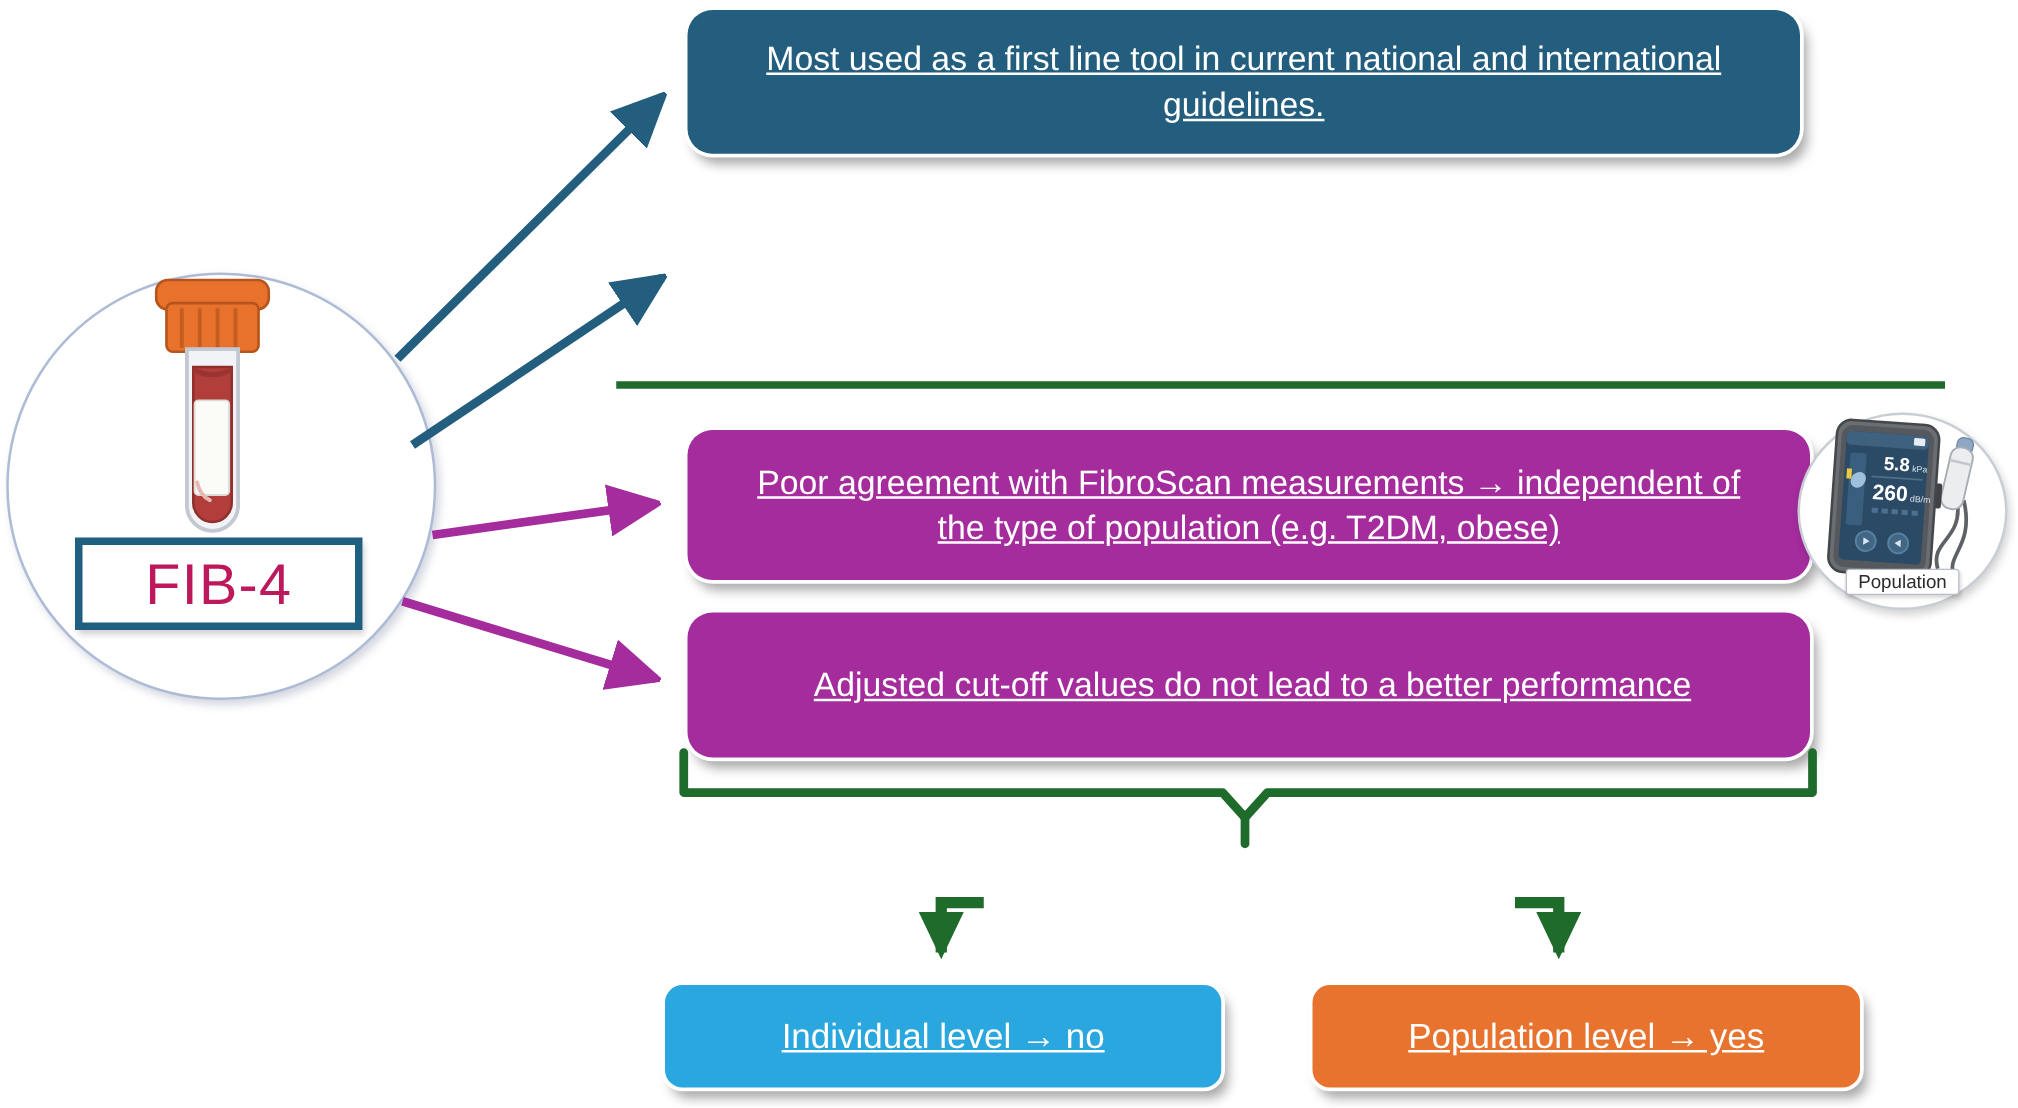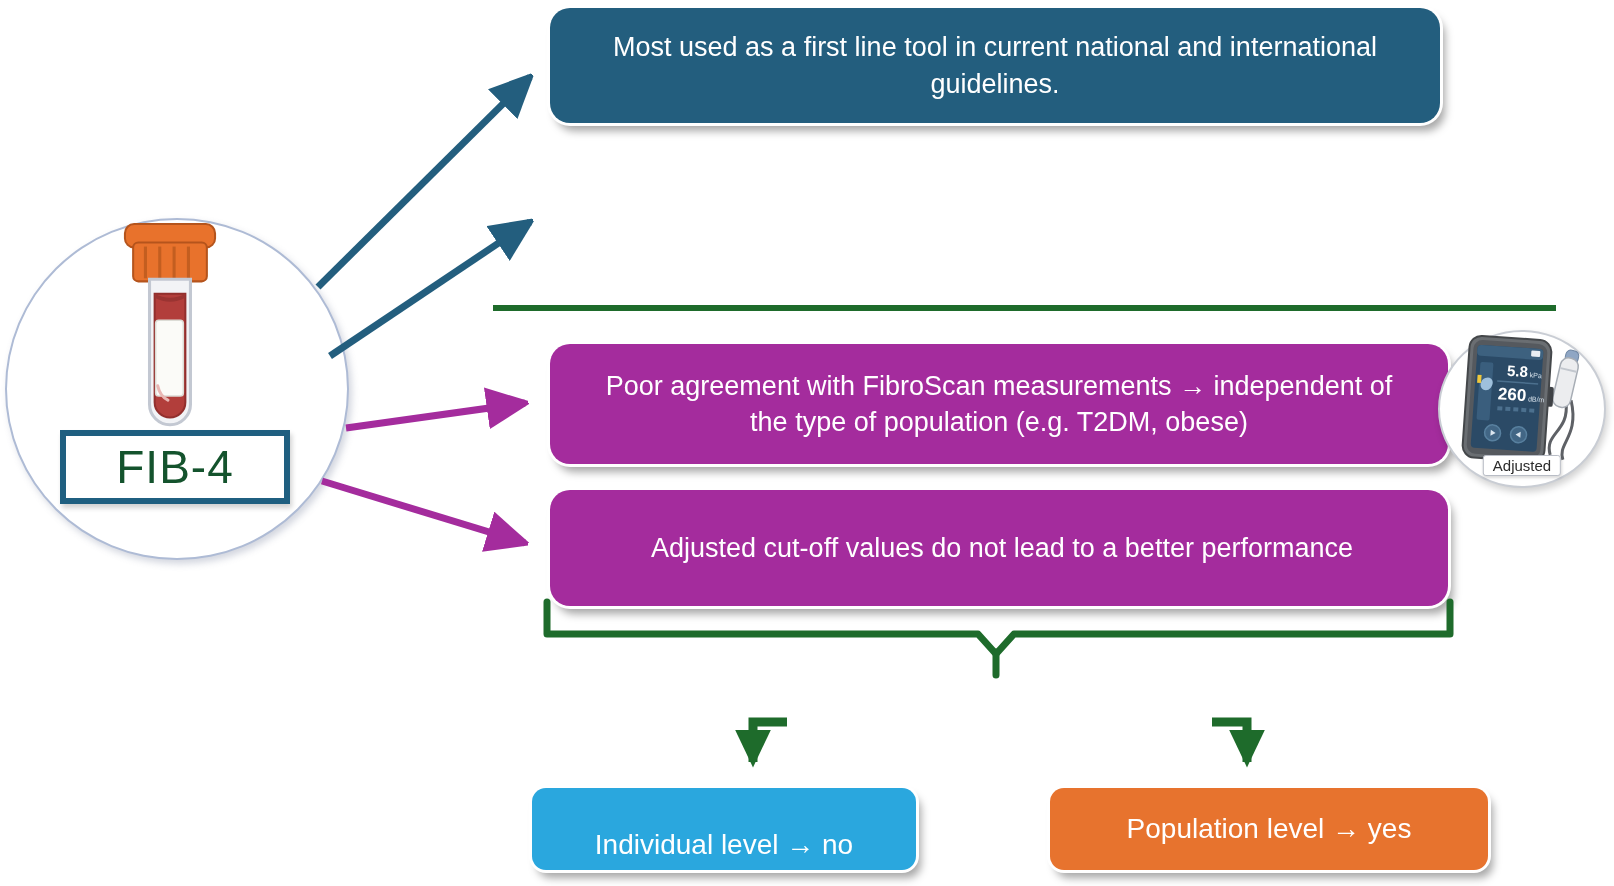--- a/index.html
+++ b/index.html
@@ -4,46 +4,47 @@
 <style>
   html,body{margin:0;padding:0;background:#ffffff;font-family:"Liberation Sans",sans-serif;}
   .canvas{position:relative;width:1614px;height:886px;background:#ffffff;overflow:hidden;}
 
   .shadow-box{
     position:absolute;display:flex;align-items:center;justify-content:center;
     text-align:center;color:#ffffff;border-radius:20px;
     box-shadow:0 0 0 3px #ffffff,5px 8px 9px rgba(0,0,0,0.35);
     font-size:27px;line-height:1.35;box-sizing:border-box;padding:6px 34px;
     z-index:2;
+    text-decoration:underline;
   }
   .teal{background:#235E7E;}
   .purple{background:#A42C9D;}
   .greenbox{background:#4EA62F;border-radius:16px;}
   .bluebox{background:#2AA7DE;border-radius:14px;font-size:28px;}
   .orangebox{background:#E7732E;border-radius:14px;font-size:28px;}
 
   #box-pro-1{left:550px;top:8px;width:890px;height:115px;}
   #box-pro-2{left:550px;top:153px;width:890px;height:114px;}
   #box-con-1{left:550px;top:344px;width:898px;height:120px;}
   #box-con-2{left:550px;top:490px;width:898px;height:116px;padding-left:40px;}
   #box-question{left:787px;top:683px;width:425px;height:76px;font-size:26px;}
-  #box-individual{left:532px;top:788px;width:384px;height:82px;align-items:flex-end;}
+  #box-individual{left:532px;top:788px;width:445px;height:82px;}
   #box-population{left:1050px;top:788px;width:438px;height:82px;}
 
   .main-circle{
     position:absolute;left:5px;top:218px;width:340px;height:338px;
     background:#ffffff;border:2px solid #AEBBD5;border-radius:50%;
     box-shadow:3px 4px 7px rgba(110,120,150,0.30);z-index:1;
   }
   .tube-svg{position:absolute;left:108px;top:222px;z-index:2;}
   .fib4-box{
     position:absolute;left:60px;top:430px;width:230px;height:74px;
     background:#ffffff;border:6px solid #1F5F80;box-sizing:border-box;
     display:flex;align-items:center;justify-content:center;
-    font-size:46px;color:#14532d;letter-spacing:1px;z-index:6;
+    font-size:46px;color:#be185d;letter-spacing:1px;z-index:6;
     box-shadow:2px 4px 5px rgba(0,0,0,0.18);
   }
 
   .overlay-svg{position:absolute;left:0;top:0;z-index:3;pointer-events:none;}
 
   .fibroscan-circle{
     position:absolute;left:1438px;top:330px;width:164px;height:154px;
     background:#ffffff;border:2px solid #C9CDD4;border-radius:50%;
     z-index:5;box-shadow:2px 4px 7px rgba(0,0,0,0.18);
   }
@@ -163,16 +164,16 @@
             <rect x="82" y="73" width="5" height="4"></rect>
           <rect x="90" y="73" width="5" height="4"></rect>
         </g>
 
         <circle cx="55" cy="100" r="8" fill="#426685" stroke="#58809F" stroke-width="1.5"></circle>
         <path d="M58 100 l-5 -3 v6 z" fill="#DCE6EF"></path>
         <circle cx="81" cy="100" r="8" fill="#426685" stroke="#58809F" stroke-width="1.5"></circle>
         <path d="M78 100 l5 -3 v6 z" fill="#DCE6EF"></path>
       </g>
     </svg>
-    <div class="fibroscan-label">Adjusted</div>
+    <div class="fibroscan-label">Population</div>
   </div>
 
 </div>
 
 </body></html>

